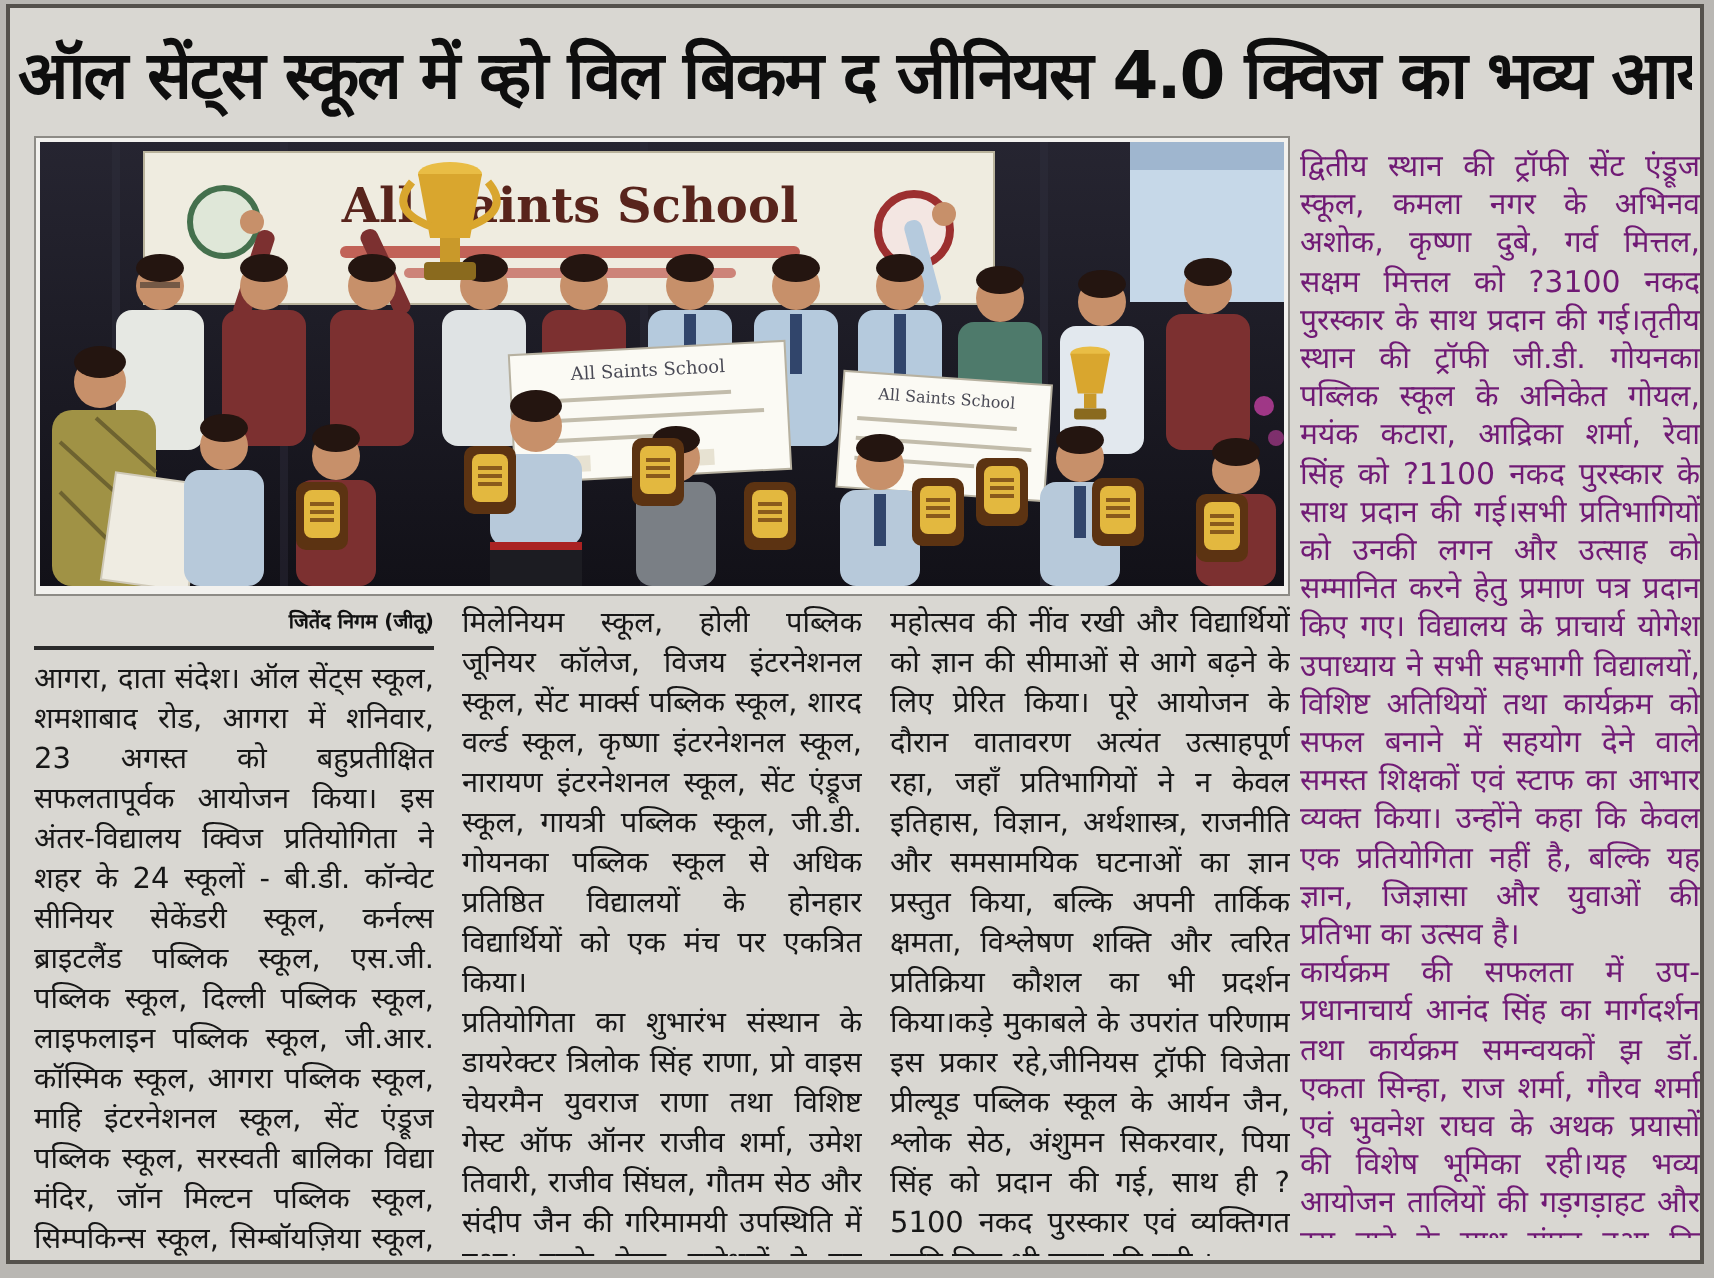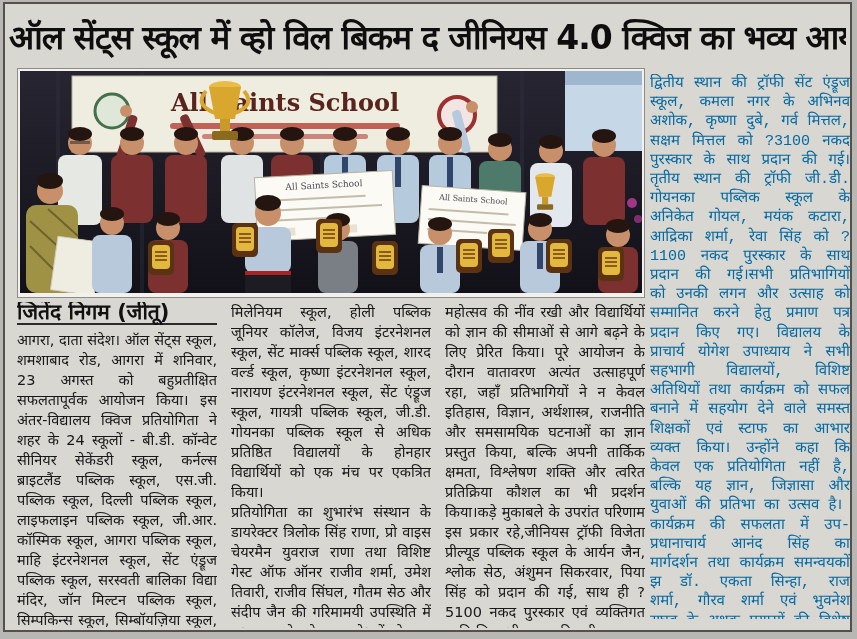--- a/index.html
+++ b/index.html
@@ -10,24 +10,24 @@
   .headline{position:absolute;top:10px;left:4px;right:4px;text-align:center;
             font-size:33px;font-weight:bold;color:#0e0e0e;letter-spacing:-1px;
             white-space:nowrap;overflow:hidden;}
   .photo-frame{position:absolute;left:12px;top:64px;width:628px;height:230px;
                background:#f2f1ee;border:1px solid #8d8b86;padding:2px;box-sizing:border-box;}
   .photo-frame svg{display:block;}
   .cols{position:absolute;left:12px;top:298px;width:628px;height:326px;
         display:grid;grid-template-columns:repeat(3,1fr);column-gap:14px;overflow:hidden;}
   .col{overflow:hidden;text-align:justify;font-size:14.5px;line-height:20px;color:#171717;}
   .col p,.right-col p{margin:0;}
-  .byline{font-weight:bold;text-align:left;font-size:21px;color:#111;
+  .byline{font-weight:bold;text-align:right;font-size:10px;color:#111;
           border-bottom:2px solid #2b2b2b;padding-bottom:1px;margin-bottom:5px;}
   .right-col{position:absolute;left:645px;top:70px;width:200px;height:545px;
-             overflow:hidden;text-align:justify;font-size:15px;line-height:19.2px;color:#0369a1;font-family:Liberation Mono, monospace;}
+             overflow:hidden;text-align:justify;font-size:15px;line-height:19.2px;color:#701a75;}
 </style>
 </head>
 <body>
 
 <div class="page">
   <div class="clipping">
 
     <div class="headline">ऑल सेंट्स स्कूल में व्हो विल बिकम द जीनियस 4.0 क्विज का भव्य आयोजन</div>
 
     <div class="photo-frame">

